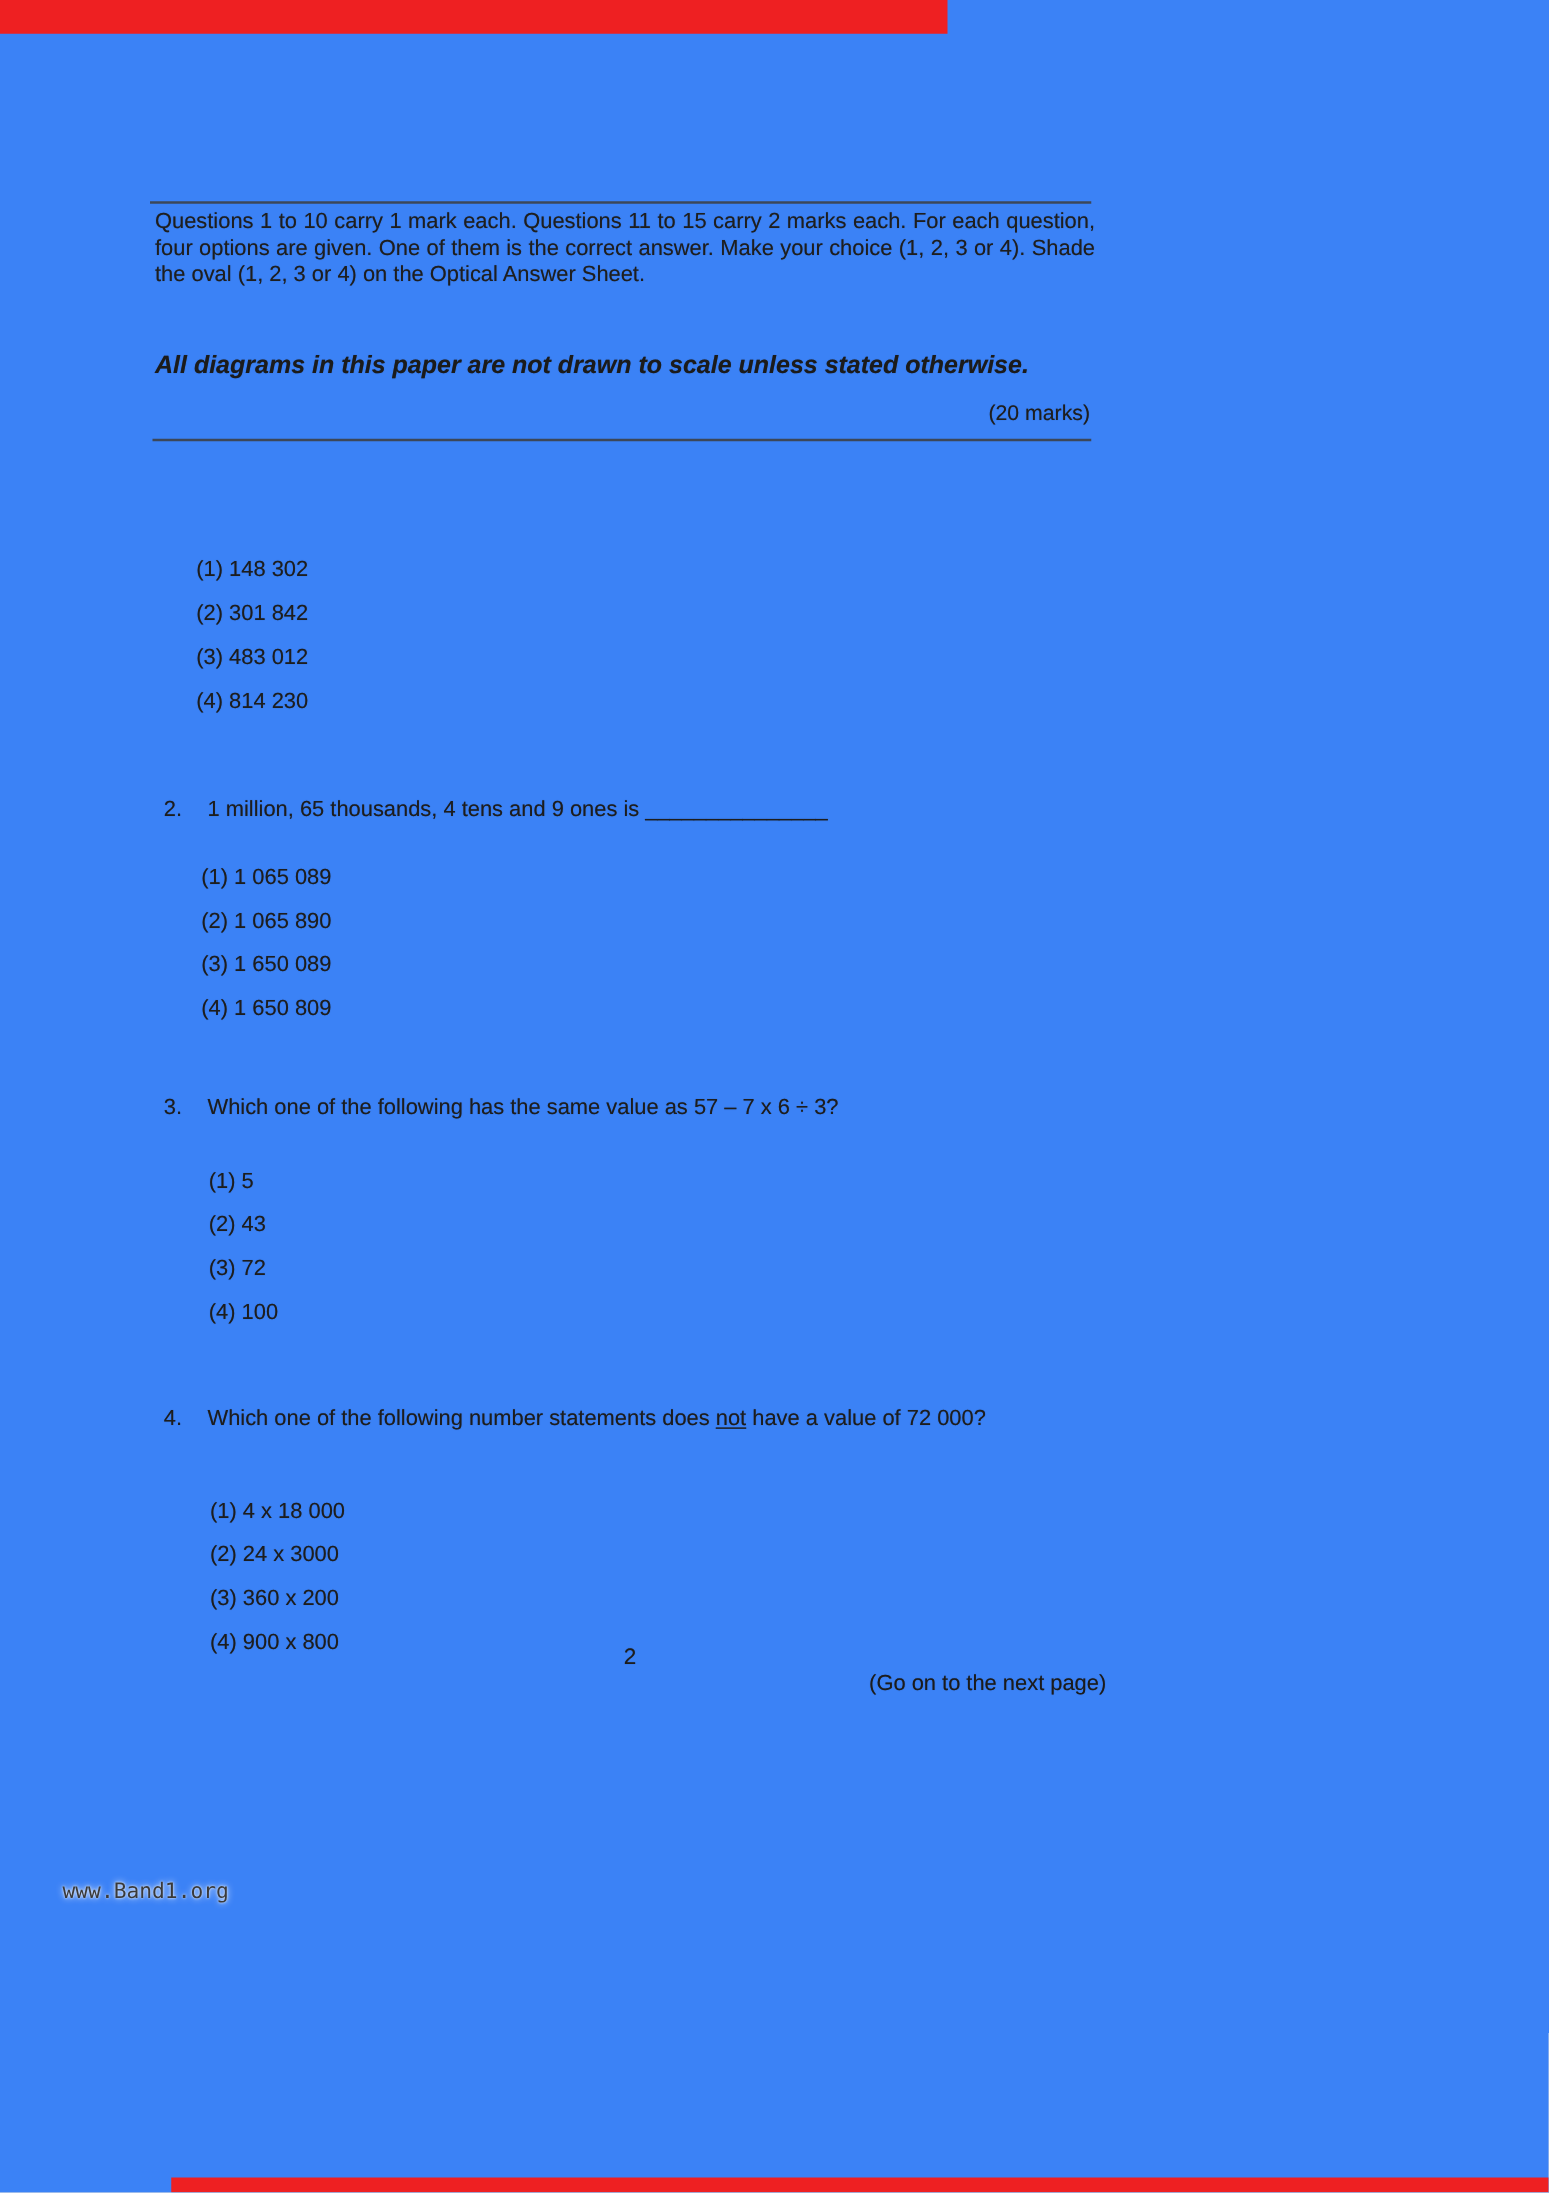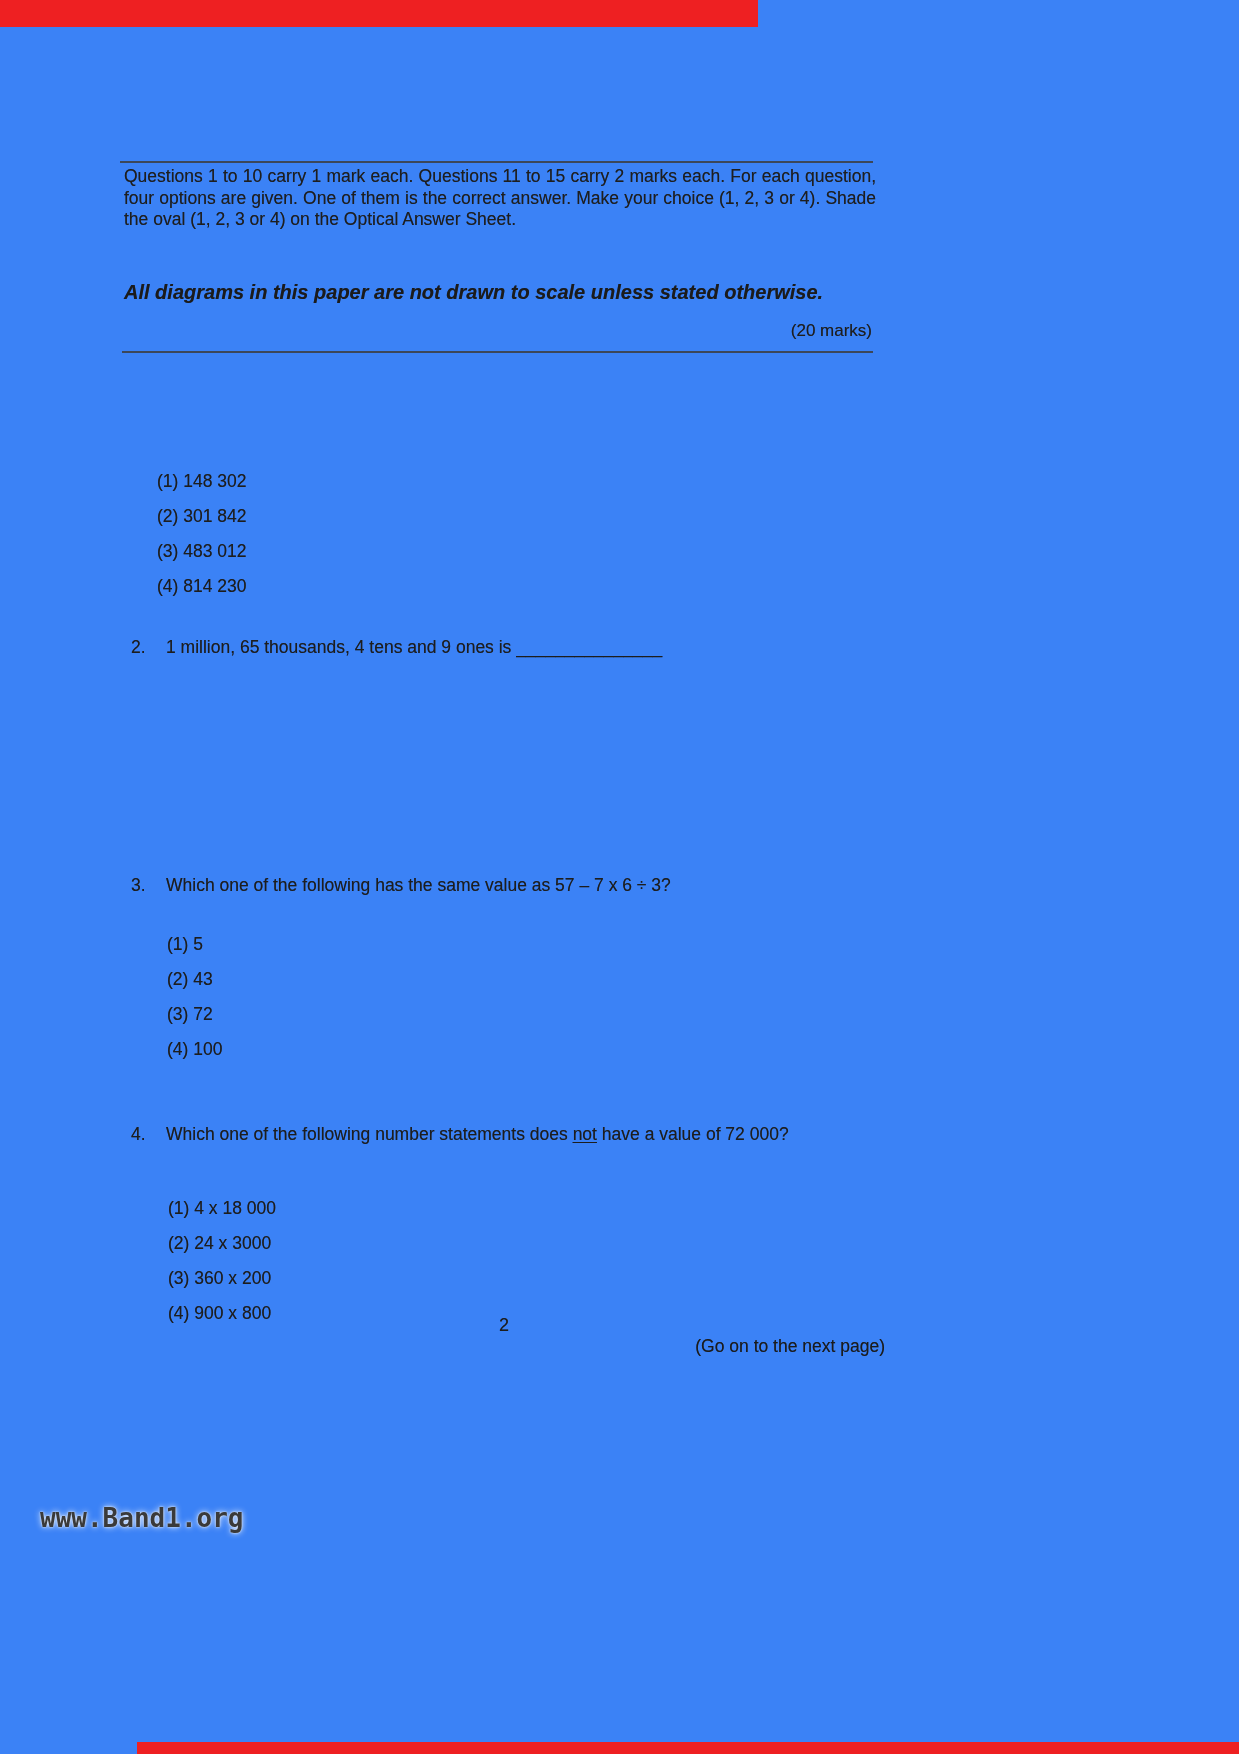--- a/index.html
+++ b/index.html
@@ -30,38 +30,37 @@
   .marks{
     position:absolute; left:124px; top:321px; width:748px;
     text-align:right; font-size:17px; color:#1e1e1e;
   }
   .question{ position:absolute; left:131px; width:745px; font-size:17.5px; color:#1d1d1d; }
   .q1{ top:387px; } .q2{ top:637px; } .q3{ top:875px; } .q4{ top:1124px; }
   .qnum{ display:inline-block; width:35px; }
   .ul{ text-decoration:underline; text-underline-offset:2px; }
   .options{ position:absolute; font-size:17.5px; color:#1d1d1d; }
   .options .option{ height:35px; line-height:35px; white-space:nowrap; }
-  .opts1{ left:157px; top:464px; }
+  .opts1{ left:157px; top:438px; }
   .opts2{ left:161px; top:684px; }
   .opts3{ left:167px; top:927px; }
   .opts4{ left:168px; top:1176px;margin-top:15px; }
   .pagenum{
     position:absolute; left:124px; top:1315px; width:760px;
     text-align:center; font-size:18px; color:#1d1d1d;
   }
   .nextpage{
     position:absolute; left:124px; top:1336px; width:761px;
     text-align:right; font-size:17.5px; color:#1b1b1b;
   }
   .watermark{
-    position:absolute; left:40px; top:1503px;
+    position:absolute; left:50px; top:1503px;
     font-family:"DejaVu Sans Mono",monospace;
-    font-size:26px; color:#3a3a3a;
+    font-size:17px; color:#3a3a3a;
     text-shadow:0 0 6px rgba(255,255,255,.95), 0 0 2px rgba(255,255,255,.9);
-    font-weight:bold;
   }
 </style>
 </head>
 <body>
 
 <div class="page">
 
   <div class="bar top"></div>
 
   <div class="rule r1"></div>
@@ -76,20 +75,26 @@
 
   <div class="options opts1 scantext">
     <div class="option">(1) 148 302</div>
     <div class="option">(2) 301 842</div>
     <div class="option">(3) 483 012</div>
     <div class="option">(4) 814 230</div>
   </div>
 
   <div class="question q2 scantext">
     <span class="qnum">2.</span><span>1 million, 65 thousands, 4 tens and 9 ones is _______________</span>
+  </div>
+  <div class="options opts2 scantext">
+    <div class="option">(1) 1 065 089</div>
+    <div class="option">(2) 1 065 890</div>
+    <div class="option">(3) 1 650 089</div>
+    <div class="option">(4) 1 650 809</div>
   </div>
 
   <div class="question q3 scantext">
     <span class="qnum">3.</span><span>Which one of the following has the same value as 57 – 7 x 6 ÷ 3?</span>
   </div>
   <div class="options opts3 scantext">
     <div class="option">(1) 5</div>
     <div class="option">(2) 43</div>
     <div class="option">(3) 72</div>
     <div class="option">(4) 100</div>

